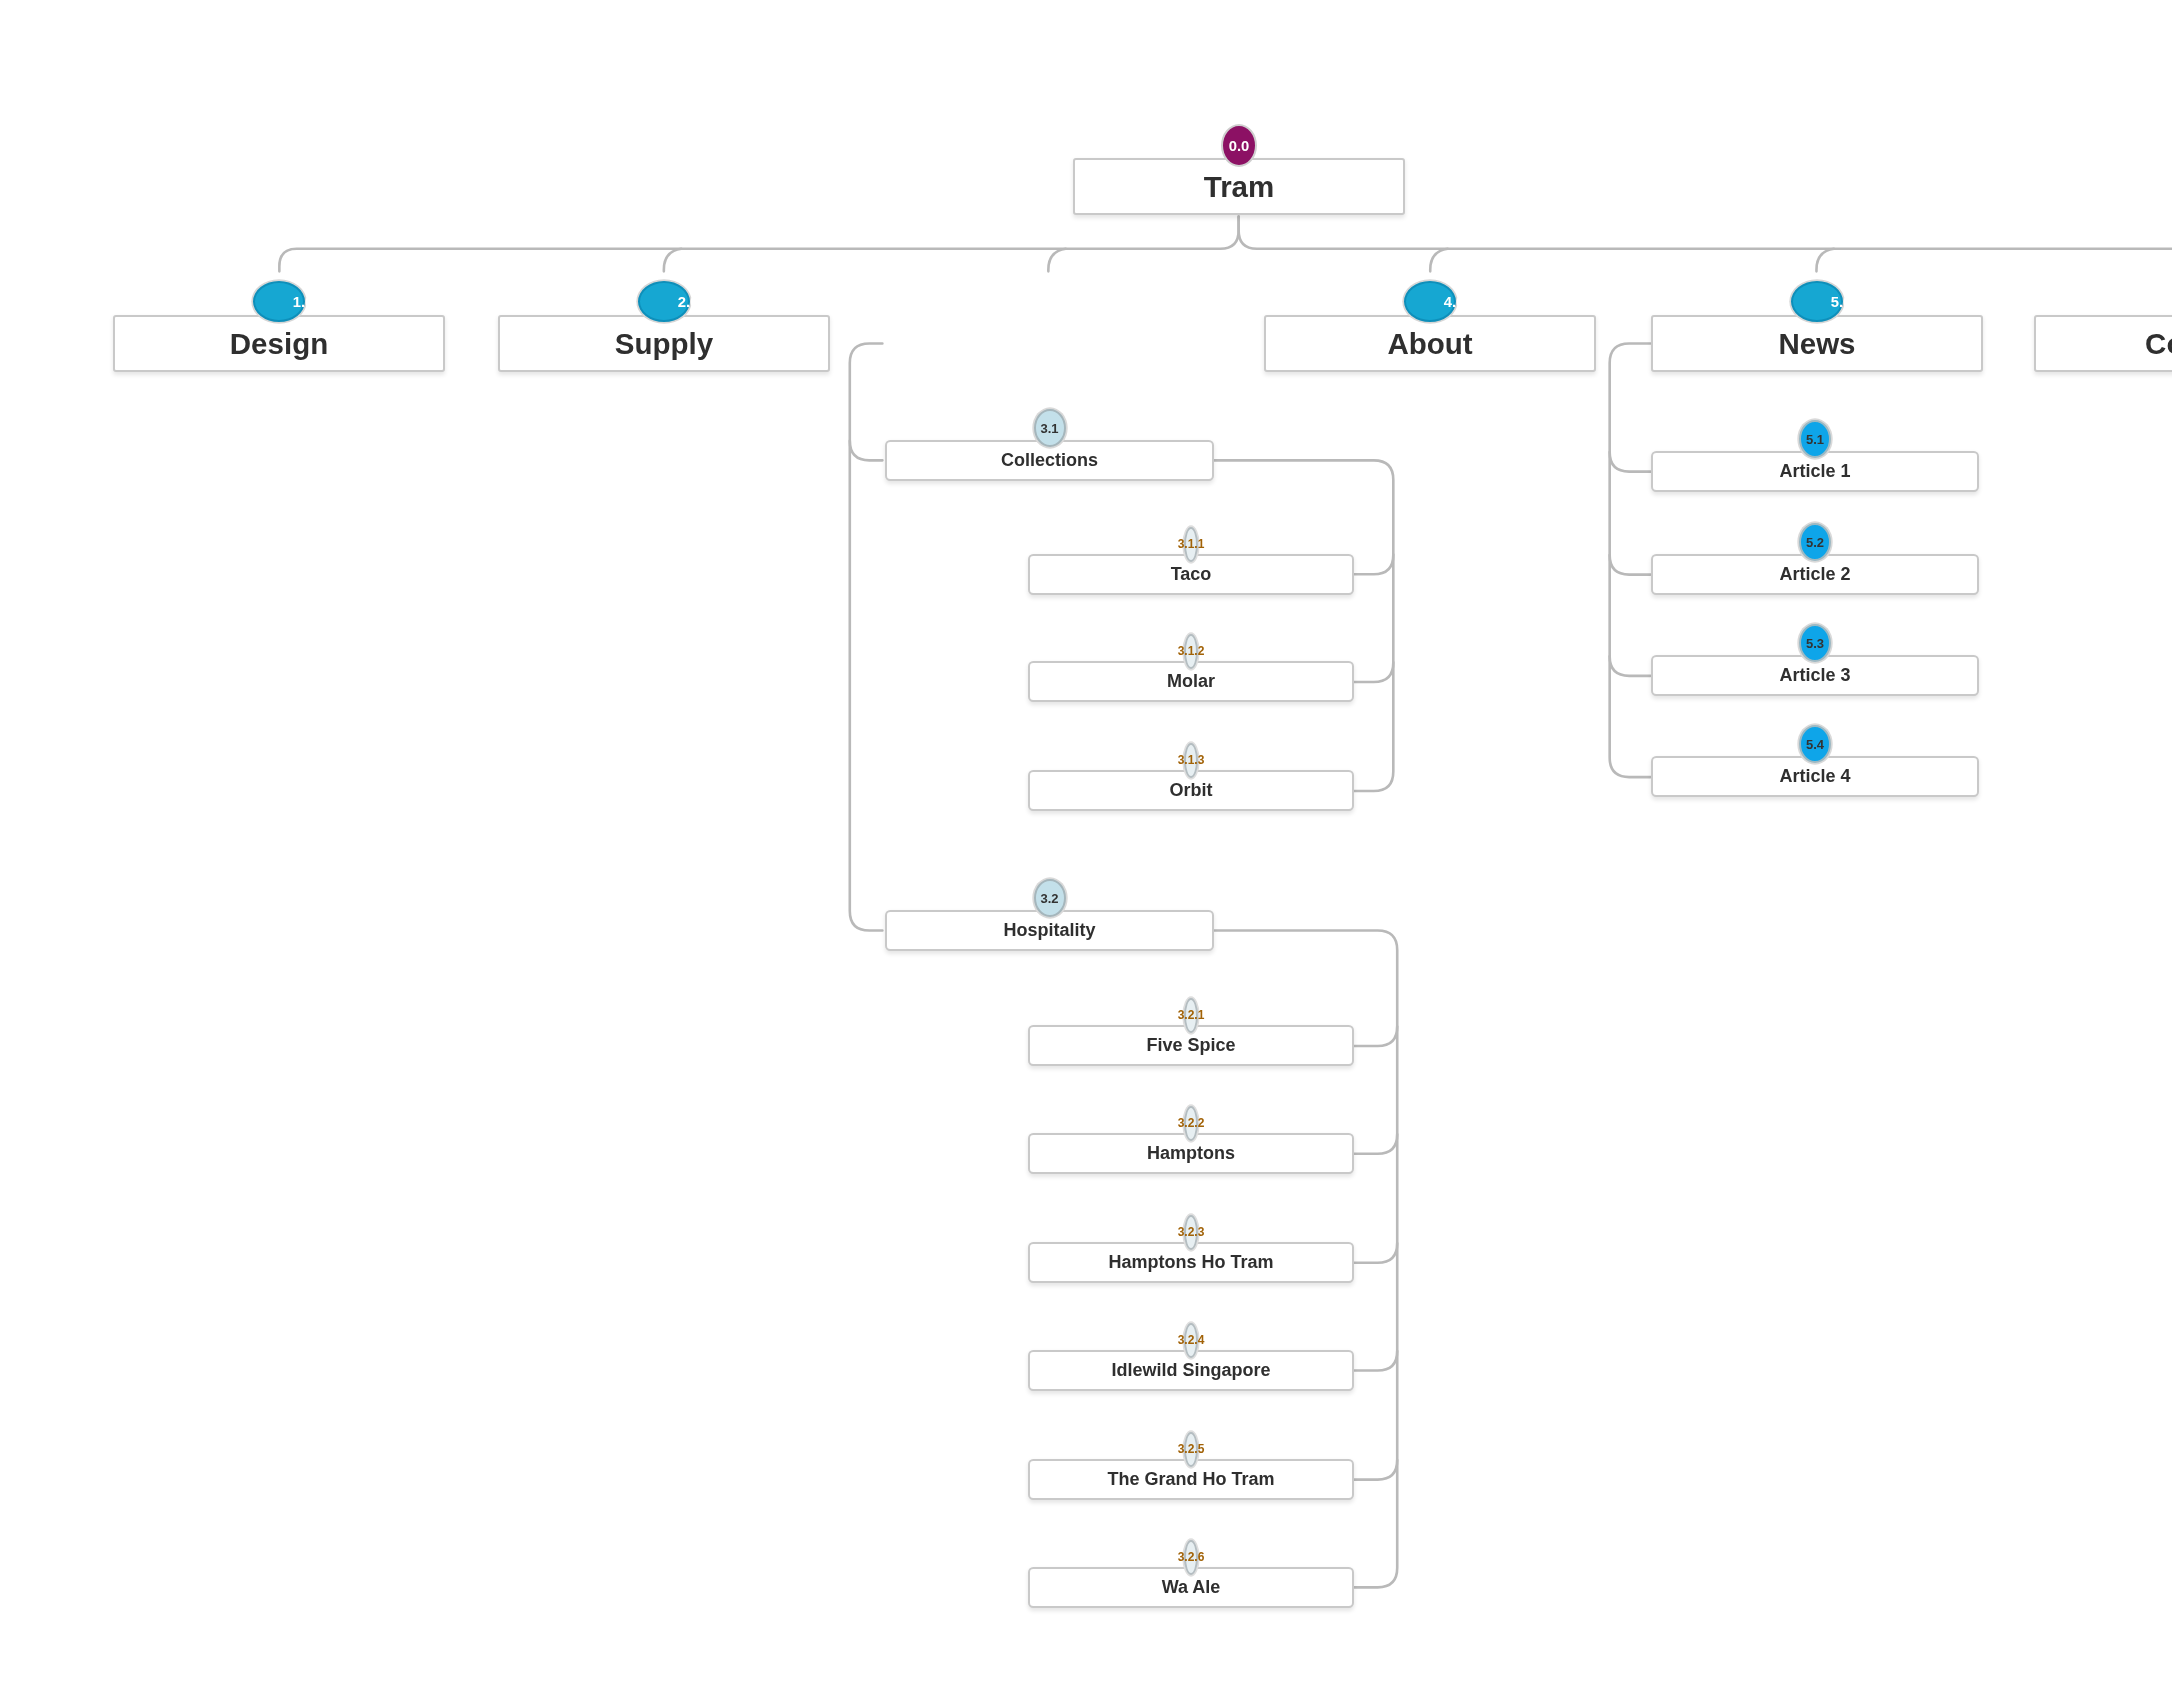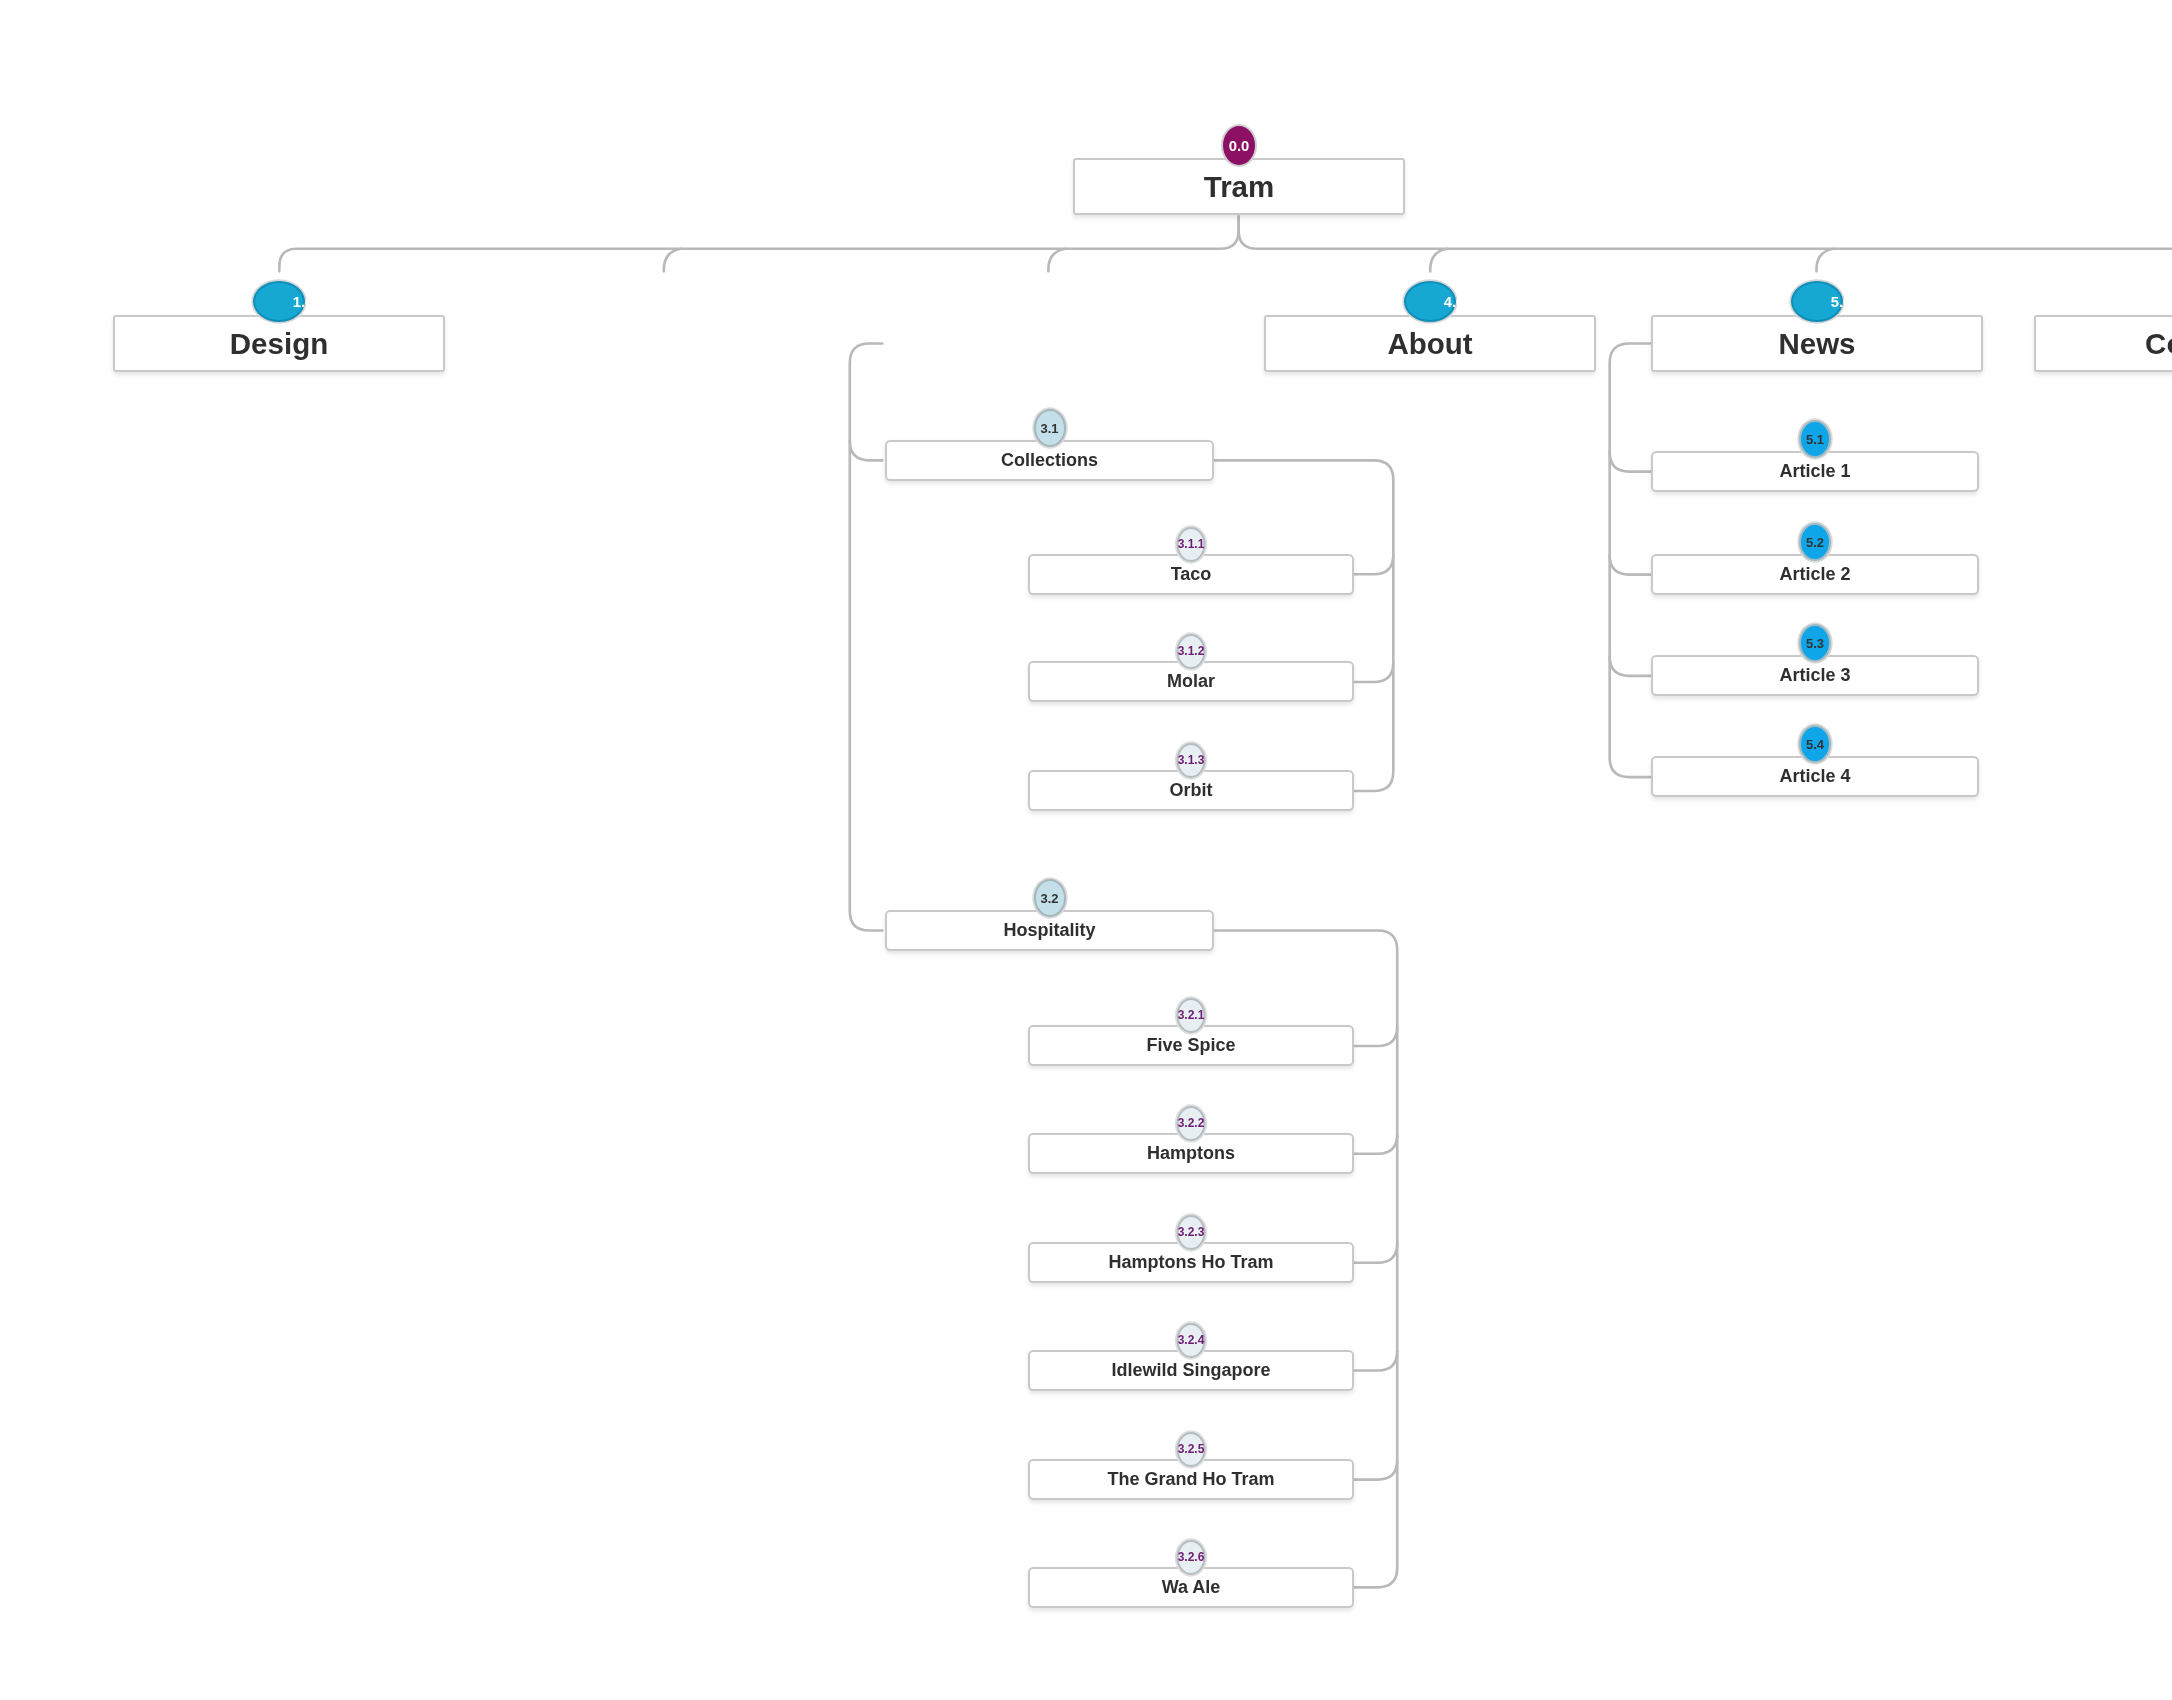--- a/index.html
+++ b/index.html
@@ -27,21 +27,21 @@
   .n2 .label{font-size:18px;}
   .badge{
     position:absolute;left:50%;transform:translateX(-50%);
     display:flex;align-items:center;justify-content:center;
     border-radius:50%;font-weight:bold;z-index:3;
   }
   .b0{width:36px;height:43px;top:-36px;background:#8c1164;border:2.2px solid #cfcfcf;color:#ffffff;font-size:14.8px;}
   .b1{width:35px;height:41px;top:-36px;background:#16a7d2;border:2.2px solid #0e8fba;box-shadow:0 0 0 1.7px #d6d6d6;color:#ffffff;font-size:14.8px;padding-left:48px;}
   .b2{width:32px;height:38px;top:-33px;background:#c3e0ea;border:2.2px solid #a5b6bc;box-shadow:0 0 0 1.7px #d9d9d9;color:#333333;font-size:13px;}
   .b2n{background:#0ea5e9;border-color:#9db9c3;}
-  .b3{width:29px;height:35px;top:-29.5px;background:#e7eff2;border:2.2px solid #b4bdc1;box-shadow:0 0 0 1.7px #dedede;color:#701a75;font-size:12px;}
+  .b3{width:14px;height:35px;top:-29.5px;background:#e7eff2;border:2.2px solid #b4bdc1;box-shadow:0 0 0 1.7px #dedede;color:#a16207;font-size:12px;}
 </style>
 </head>
 <body>
 
 <div id="canvas">
 
   <svg id="connectors" width="2446" height="1701" viewBox="0 0 5630 3914">
     <path d="M 2851 498 L 2851 530 Q 2851 572 2809 572 L 683 572 Q 643 572 643 612 L 643 624"></path>
     <path d="M 2851 498 L 2851 530 Q 2851 572 2893 572 L 5024 572 Q 5064 572 5064 612 L 5064 624"></path>
     <path d="M 1568 572 C 1540 576 1528 594 1528 620 L 1528 624"></path>
@@ -66,20 +66,24 @@
   </svg>
 
   <div class="node n1" style="left:1073px;top:158px;width:332px;height:57px">
     <span class="badge b0">0.0</span>
     <span class="label">Tram</span>
   </div>
 
   <div class="node n1" style="left:113px;top:315px;width:332px;height:57px">
     <span class="badge b1">1.0</span>
     <span class="label">Design</span>
+  </div>
+  <div class="node n1" style="left:498px;top:315px;width:332px;height:57px">
+    <span class="badge b1">2.0</span>
+    <span class="label">Supply</span>
   </div>
   <div class="node n1" style="left:1264px;top:315px;width:332px;height:57px">
     <span class="badge b1">4.0</span>
     <span class="label">About</span>
   </div>
   <div class="node n1" style="left:1651px;top:315px;width:332px;height:57px">
     <span class="badge b1">5.0</span>
     <span class="label">News</span>
   </div>
   <div class="node n1" style="left:2034px;top:315px;width:332px;height:57px">

